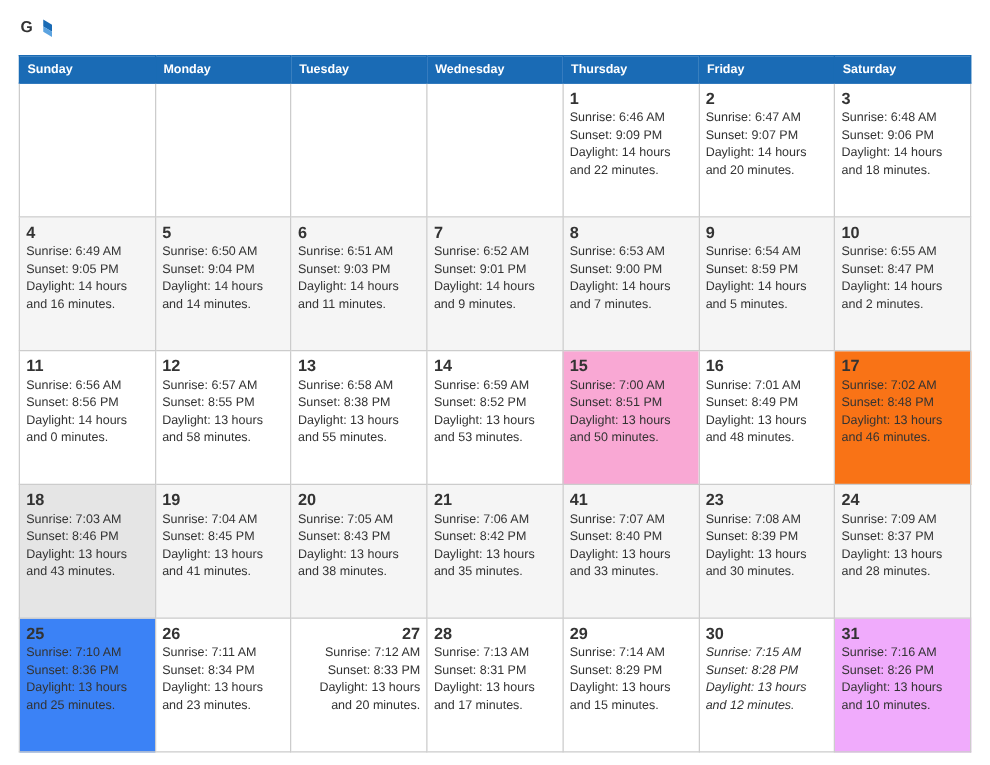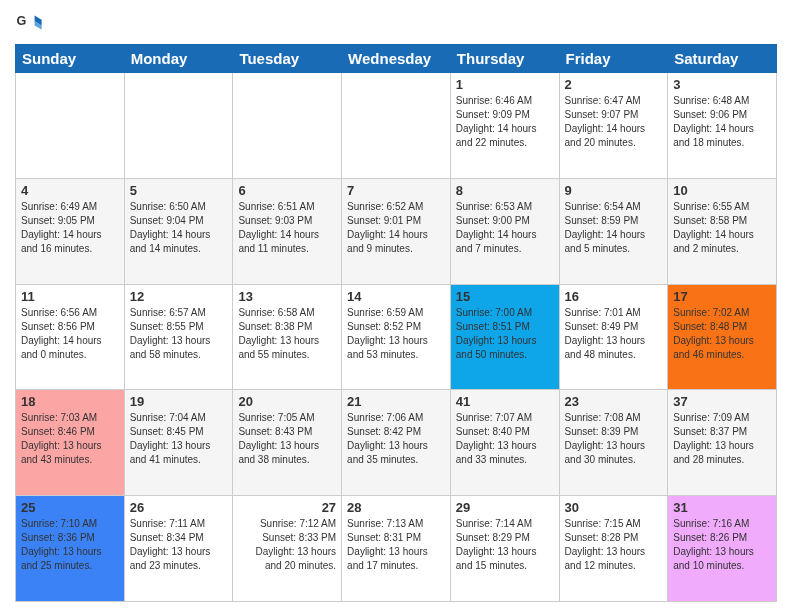--- a/index.html
+++ b/index.html
@@ -56,21 +56,21 @@
       flex: 1;
       border-collapse: collapse;
       width: 100%;
       table-layout: fixed;
     }
     .calendar th {
       background: #1a6bb5;
       color: #fff;
       text-align: left;
       padding: 5px 6px;
-      font-size: 15px;
+      font-size: 10px;
       font-weight: bold;
       border: 1px solid #1a6bb5;
     }
     .calendar td {
       border: 1px solid #ccc;
       vertical-align: top;
       padding: 4px 5px;
       background: #fff;
       font-size: 10.5px;
       color: #333;
@@ -190,21 +190,21 @@
           </td>
           <td style="background: rgb(245, 245, 245);">
             <span class="day-num">9</span>
             <div class="day-info" style="white-space: pre-line;">Sunrise: 6:54 AM
 Sunset: 8:59 PM
 Daylight: 14 hours and 5 minutes.</div>
           </td>
           <td style="background: rgb(245, 245, 245);">
             <span class="day-num">10</span>
             <div class="day-info" style="white-space: pre-line;">Sunrise: 6:55 AM
-Sunset: 8:58 PM
+Sunset: 8:47 PM
 Daylight: 14 hours and 2 minutes.</div>
           </td>
         </tr>
         <tr>
           <td style="background: rgb(255, 255, 255);">
             <span class="day-num">11</span>
             <div class="day-info" style="white-space: pre-line;">Sunrise: 6:56 AM
 Sunset: 8:56 PM
 Daylight: 14 hours and 0 minutes.</div>
           </td>
@@ -219,41 +219,41 @@
             <div class="day-info" style="white-space: pre-line;">Sunrise: 6:58 AM
 Sunset: 8:38 PM
 Daylight: 13 hours and 55 minutes.</div>
           </td>
           <td style="background: rgb(255, 255, 255);">
             <span class="day-num">14</span>
             <div class="day-info" style="white-space: pre-line;">Sunrise: 6:59 AM
 Sunset: 8:52 PM
 Daylight: 13 hours and 53 minutes.</div>
           </td>
-          <td style="background: #0ea5e9;">
+          <td style="background: #f9a8d4;">
             <span class="day-num">15</span>
             <div class="day-info" style="white-space: pre-line;">Sunrise: 7:00 AM
 Sunset: 8:51 PM
 Daylight: 13 hours and 50 minutes.</div>
           </td>
           <td style="background: rgb(255, 255, 255);">
             <span class="day-num">16</span>
             <div class="day-info" style="white-space: pre-line;">Sunrise: 7:01 AM
 Sunset: 8:49 PM
 Daylight: 13 hours and 48 minutes.</div>
           </td>
           <td style="background: #f97316;">
             <span class="day-num">17</span>
             <div class="day-info" style="white-space: pre-line;">Sunrise: 7:02 AM
 Sunset: 8:48 PM
 Daylight: 13 hours and 46 minutes.</div>
           </td>
         </tr>
         <tr>
-          <td style="background: #fca5a5;">
+          <td style="background: #e5e5e5;">
             <span class="day-num">18</span>
             <div class="day-info" style="white-space: pre-line;">Sunrise: 7:03 AM
 Sunset: 8:46 PM
 Daylight: 13 hours and 43 minutes.</div>
           </td>
           <td style="background: rgb(245, 245, 245);">
             <span class="day-num">19</span>
             <div class="day-info" style="white-space: pre-line;">Sunrise: 7:04 AM
 Sunset: 8:45 PM
 Daylight: 13 hours and 41 minutes.</div>
@@ -276,21 +276,21 @@
 Sunset: 8:40 PM
 Daylight: 13 hours and 33 minutes.</div>
           </td>
           <td style="background: rgb(245, 245, 245);">
             <span class="day-num">23</span>
             <div class="day-info" style="white-space: pre-line;">Sunrise: 7:08 AM
 Sunset: 8:39 PM
 Daylight: 13 hours and 30 minutes.</div>
           </td>
           <td style="background: rgb(245, 245, 245);">
-            <span class="day-num">37</span>
+            <span class="day-num">24</span>
             <div class="day-info" style="white-space: pre-line;">Sunrise: 7:09 AM
 Sunset: 8:37 PM
 Daylight: 13 hours and 28 minutes.</div>
           </td>
         </tr>
         <tr>
           <td style="background: #3b82f6;">
             <span class="day-num">25</span>
             <div class="day-info" style="white-space: pre-line;">Sunrise: 7:10 AM
 Sunset: 8:36 PM
@@ -315,21 +315,21 @@
 Daylight: 13 hours and 17 minutes.</div>
           </td>
           <td style="background: rgb(255, 255, 255);">
             <span class="day-num">29</span>
             <div class="day-info" style="white-space: pre-line;">Sunrise: 7:14 AM
 Sunset: 8:29 PM
 Daylight: 13 hours and 15 minutes.</div>
           </td>
           <td style="background: rgb(255, 255, 255);">
             <span class="day-num">30</span>
-            <div class="day-info" style="white-space: pre-line;">Sunrise: 7:15 AM
+            <div class="day-info" style="white-space: pre-line; font-style: italic;">Sunrise: 7:15 AM
 Sunset: 8:28 PM
 Daylight: 13 hours and 12 minutes.</div>
           </td>
           <td style="background: #f0abfc;">
             <span class="day-num">31</span>
             <div class="day-info" style="white-space: pre-line;">Sunrise: 7:16 AM
 Sunset: 8:26 PM
 Daylight: 13 hours and 10 minutes.</div>
           </td>
         </tr>

